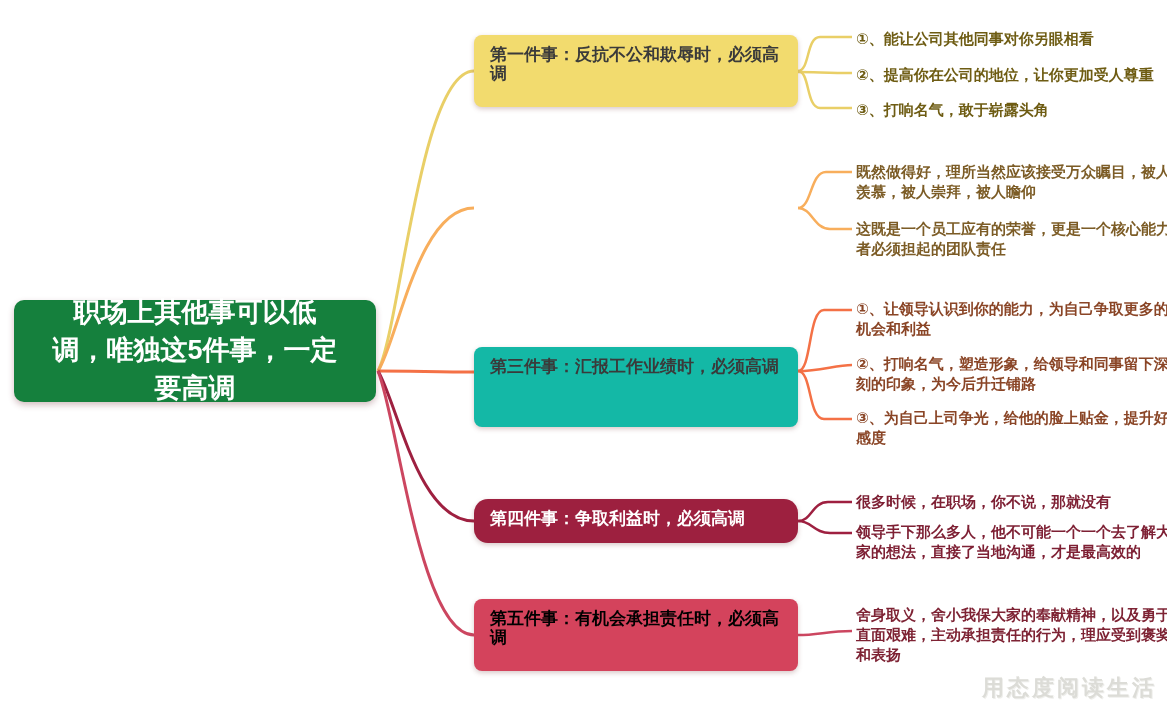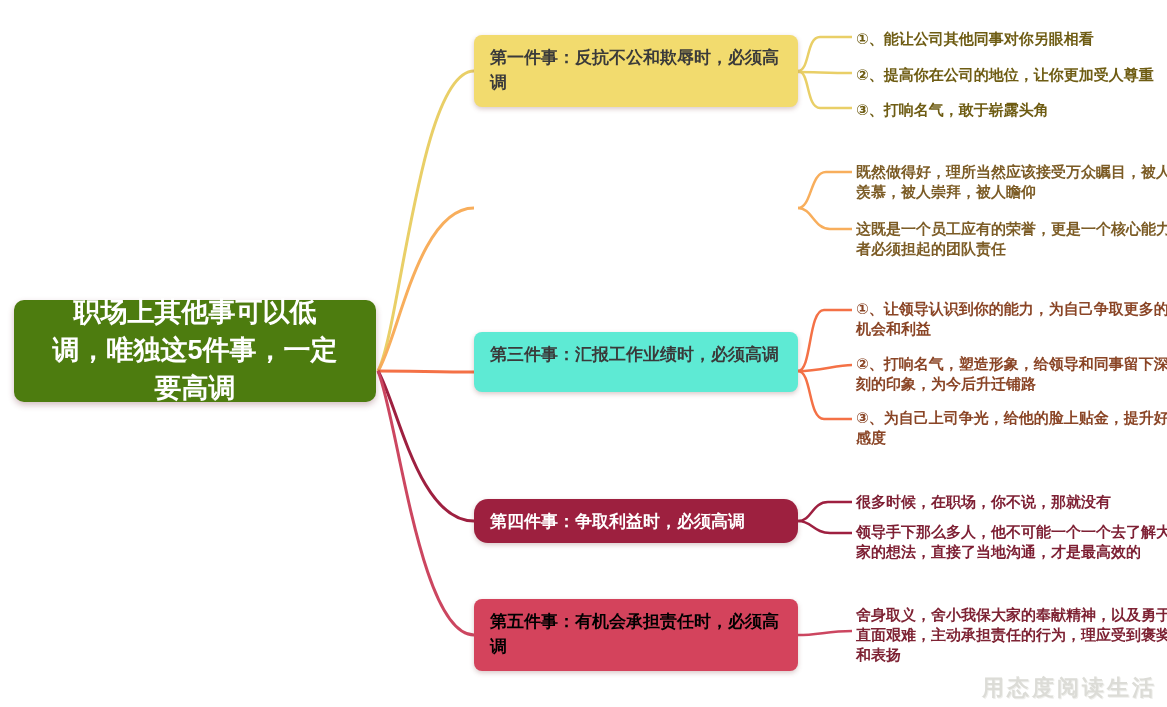--- a/index.html
+++ b/index.html
@@ -10,39 +10,39 @@
   #canvas{
     position:relative;
     width:1167px;height:707px;
     background:#ffffff;
     overflow:hidden;
   }
   #connector-svg{position:absolute;left:0;top:0;z-index:0;}
 
   .root-node{
     position:absolute;left:14px;top:300px;width:362px;height:102px;
-    background:#4d7c0f;border-radius:10px;
+    background:#15803d;border-radius:10px;
     color:#ffffff;font-weight:bold;font-size:27px;line-height:1.4;
     display:flex;align-items:center;justify-content:center;text-align:center;
     padding:6px 35px;box-sizing:border-box;
     box-shadow:0 3px 6px rgba(110,40,50,.3);
     z-index:2;
   }
 
   .branch-box{
     position:absolute;left:474px;width:324px;
     border-radius:8px;
-    font-weight:bold;font-size:17px;line-height:25px;
+    font-weight:bold;font-size:17px;line-height:19px;
     padding:10px 16px;box-sizing:border-box;
     box-shadow:0 2px 5px rgba(120,60,60,.28);
     z-index:2;
   }
   .b1{top:35px;height:72px;background:#F2DB6E;color:#3A3A3A;}
   .b2{top:186px;height:44px;background:#FBBA70;color:#3A3A3A;}
-  .b3{top:332px;height:60px;background:#5eead4;color:#3A3A3A;}
+  .b3{top:347px;height:80px;background:#14b8a6;color:#3A3A3A;}
   .b4{top:499px;height:44px;background:#9D203F;color:#ffffff;border-radius:14px;}
   .b5{top:599px;height:72px;background:#D4435C;color:#000000;}
 
   .sub-item{
     position:absolute;left:856px;width:318px;
     font-weight:bold;font-size:15px;line-height:20px;
     z-index:2;
   }
   .c1{color:#6E5C13;}
   .c2{color:#7C5C26;}

